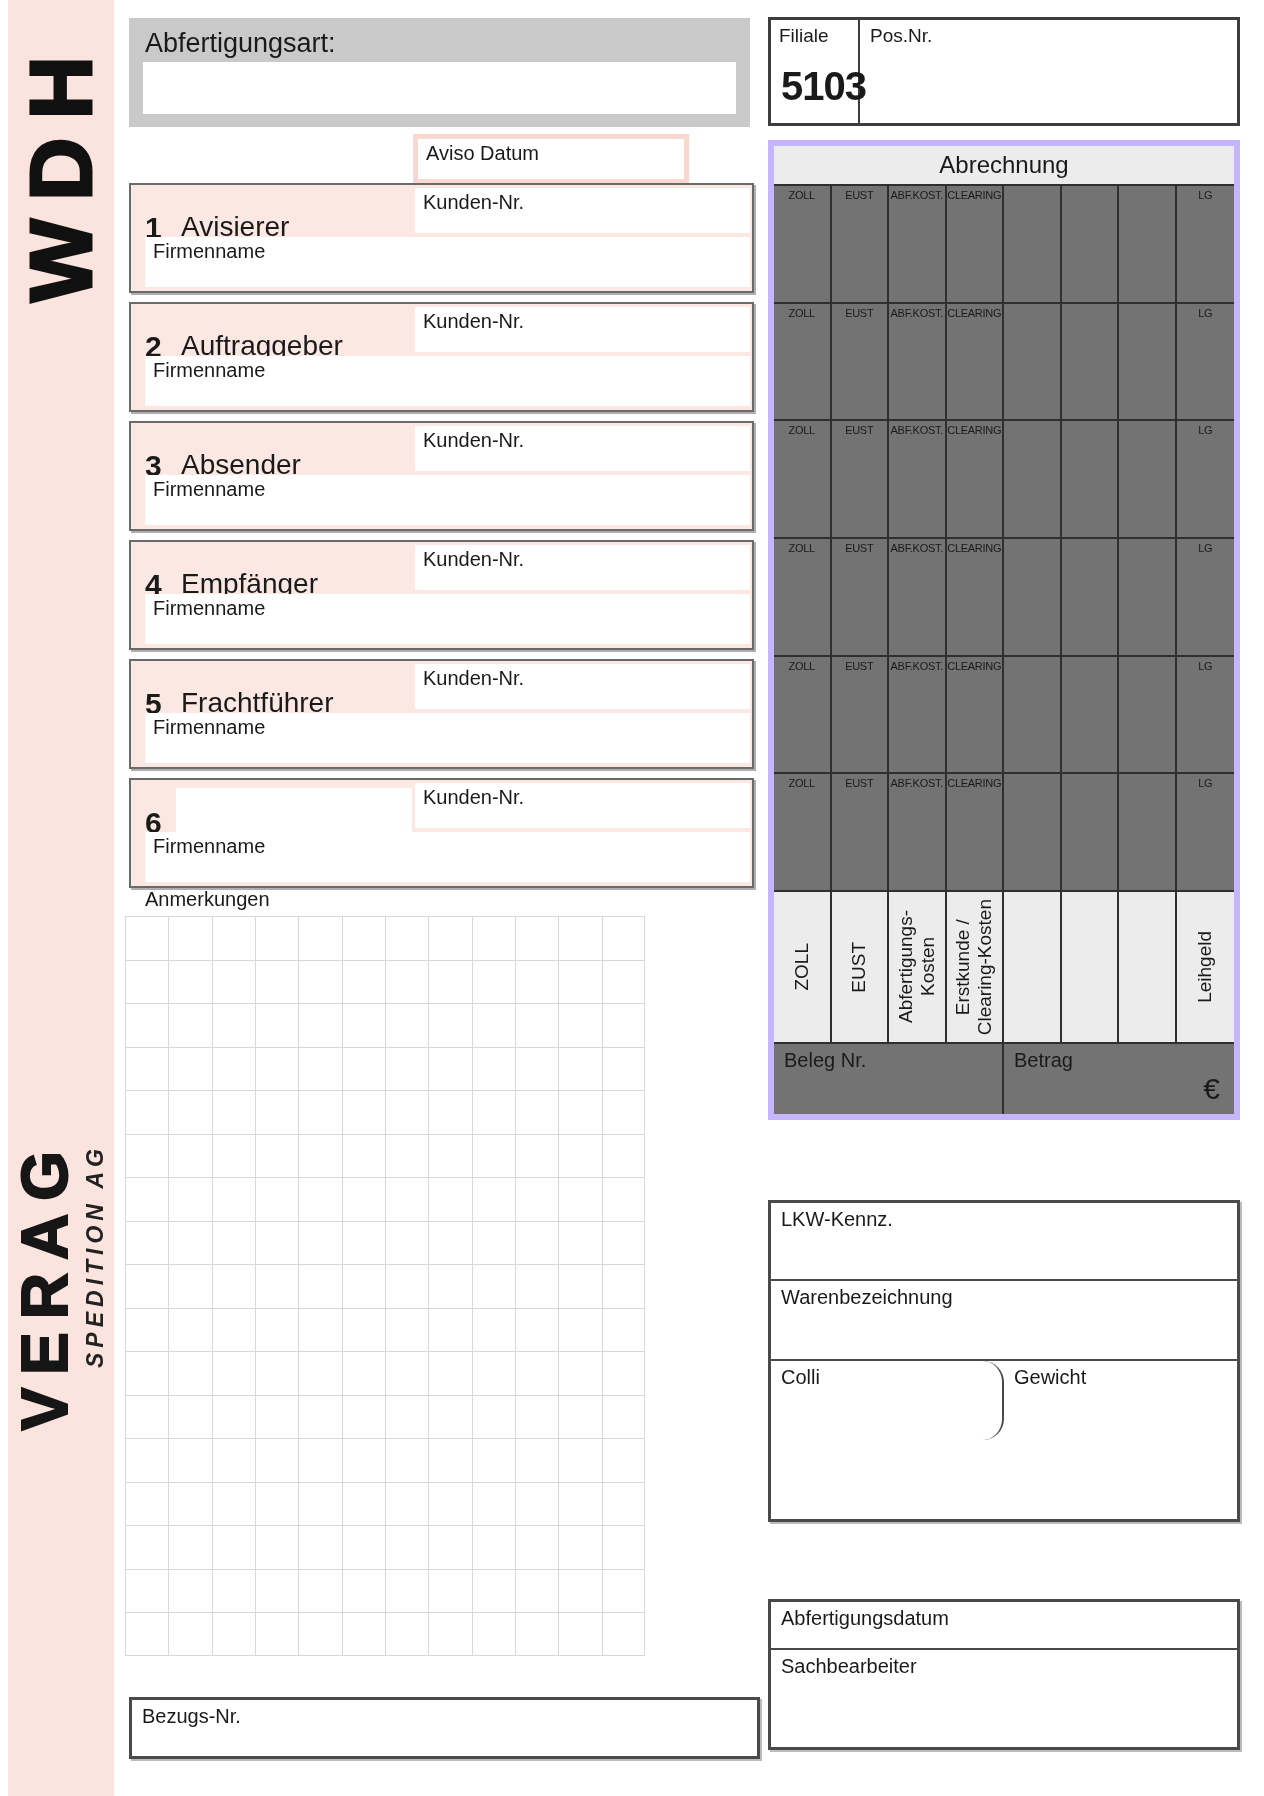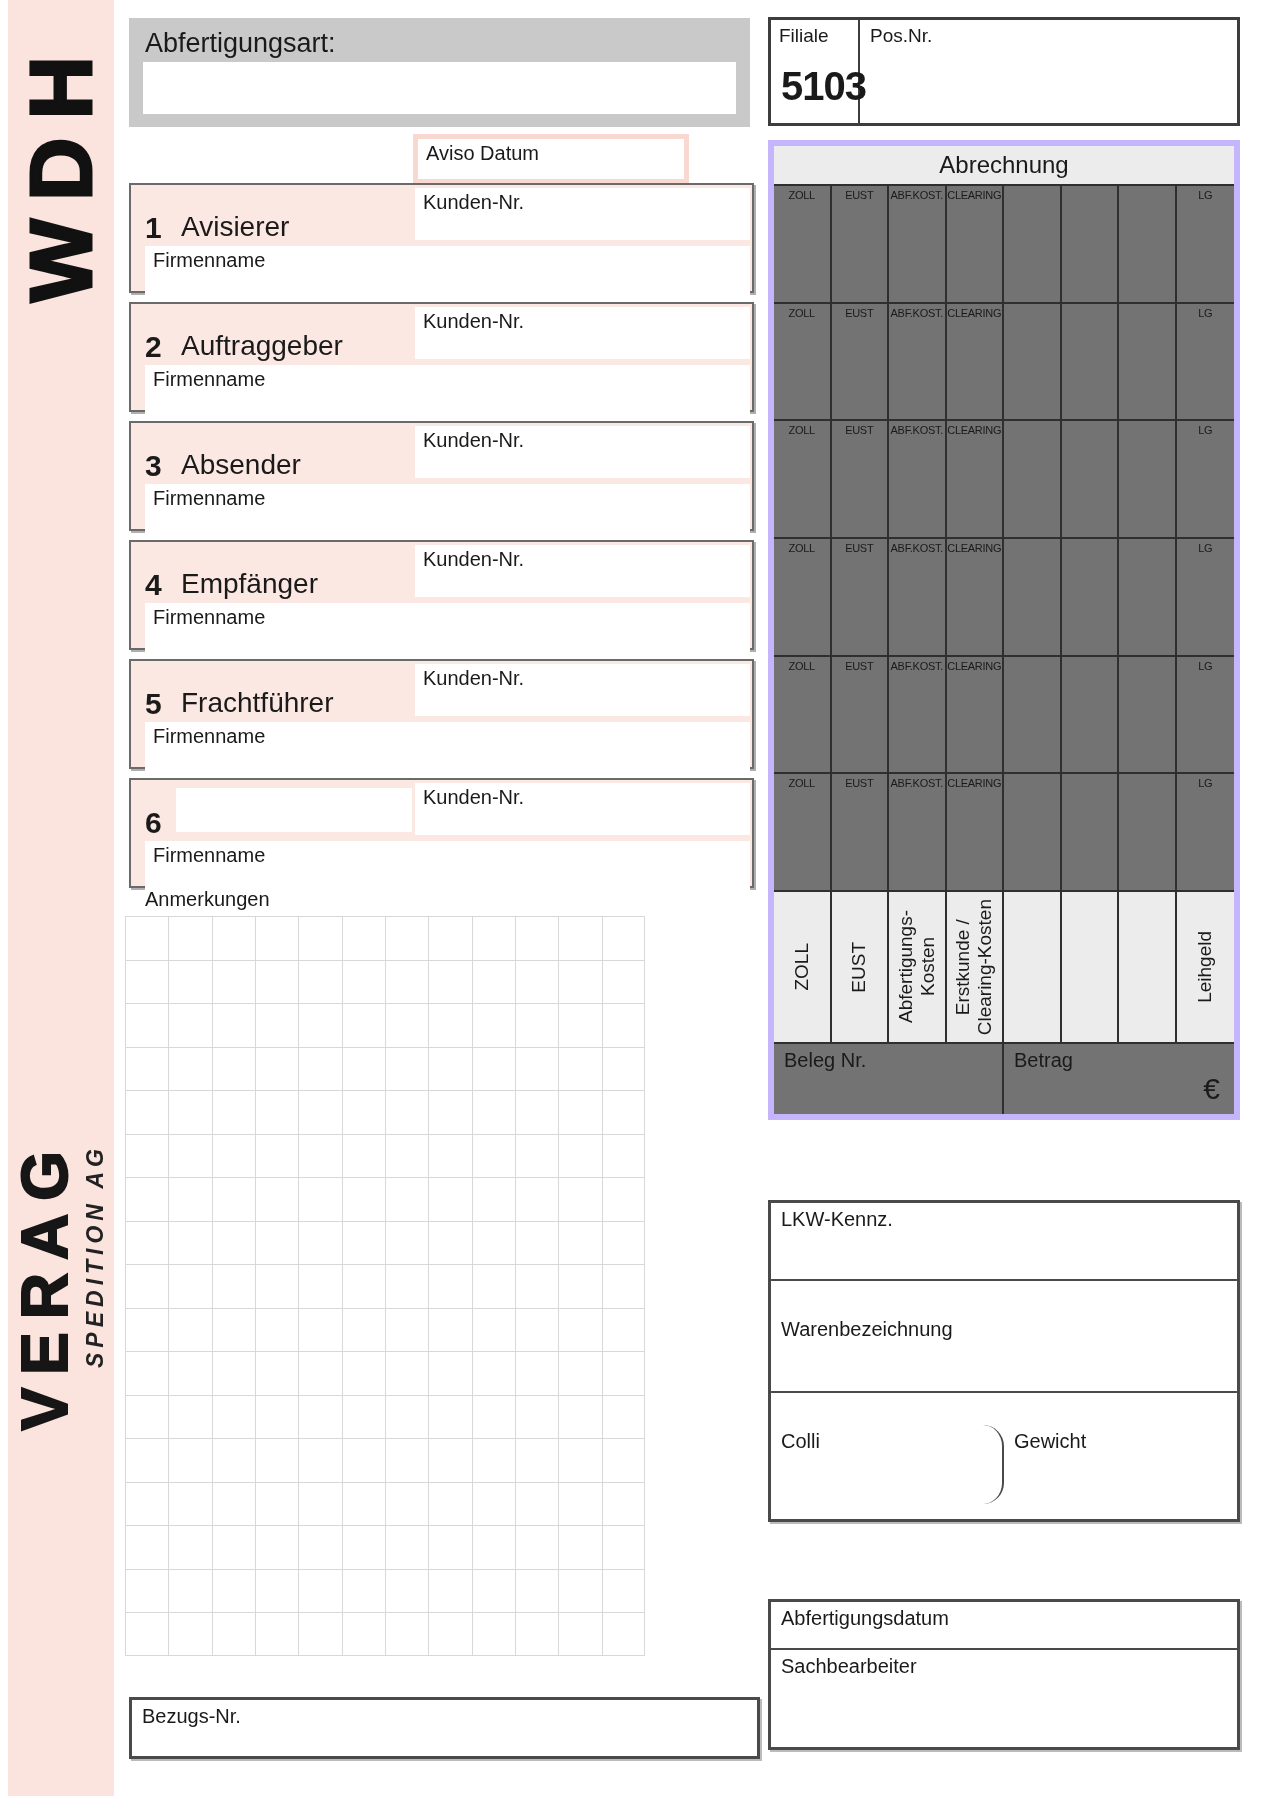--- a/index.html
+++ b/index.html
@@ -31,22 +31,22 @@
   .aviso-box{left:413px;top:134px;width:276px;height:50px;background:#fff;border:5px solid #f8d8d1;}
   .aviso-label{left:8px;top:3px;font-size:20px;position:absolute;}
 
   
   .section{left:129px;width:625px;height:110px;background:#fce8e3;border:2px solid #6a6a6a;
            box-shadow:2px 2px 0 rgba(110,110,110,.55);}
   .sec-num{position:absolute;left:14px;top:26px;font-size:30px;font-weight:bold;}
   .sec-title{position:absolute;left:50px;top:26px;font-size:28px;}
   .sec-blank{position:absolute;left:45px;top:8px;width:236px;height:44px;background:#fff;display:none;}
   .section.blank-title .sec-blank{display:block;}
-  .kunden-box{position:absolute;left:284px;top:3px;width:335px;height:52px;background:#fff;}
-  .firma-box{position:absolute;left:14px;top:61px;width:605px;height:50px;background:#fff;}
+  .kunden-box{position:absolute;left:284px;top:3px;width:335px;height:45px;background:#fff;}
+  .firma-box{position:absolute;left:14px;top:52px;width:605px;height:50px;background:#fff;}
   .field-label{position:absolute;left:8px;top:3px;font-size:20px;}
 
   
   .abr{left:768px;top:140px;width:472px;height:980px;border:6px solid #c4b5fd;background:#737373;
        display:flex;flex-direction:column;}
   .abr-header{height:38px;background:#ececec;border-bottom:2px solid #2f2f2f;
               display:flex;align-items:center;justify-content:center;font-size:24px;}
   .abr-rows{height:706px;display:flex;flex-direction:column;}
   .abr-row{flex:1;display:grid;grid-template-columns:repeat(8,1fr);border-bottom:2px solid #2f2f2f;}
   .abr-cell{border-right:2px solid #2f2f2f;display:flex;justify-content:center;}
@@ -64,21 +64,21 @@
   
   .anm-label{left:145px;top:888px;font-size:20px;}
   .grid{left:125px;top:916px;width:520px;height:740px;
         background-image:
           repeating-linear-gradient(to right,#d8d8d8 0 1px,transparent 1px 43.33px),
           repeating-linear-gradient(to bottom,#d8d8d8 0 1px,transparent 1px 43.53px);
         border-right:1px solid #d8d8d8;border-bottom:1px solid #d8d8d8;}
 
   
   .cargo{left:768px;top:1200px;width:472px;height:322px;border:3px solid #4a4a4a;background:#fff;
-         box-shadow:2px 2px 0 rgba(120,120,120,.5);display:flex;flex-direction:column;gap:32px;}
+         box-shadow:2px 2px 0 rgba(120,120,120,.5);display:flex;flex-direction:column;}
   .cargo-row{position:relative;border-bottom:2px solid #4a4a4a;}
   .cargo-row:last-child{border-bottom:none;}
   .r-lkw{height:76px;} .r-waren{height:78px;} .r-colli{height:79px;display:grid;grid-template-columns:1fr 1fr;}
   .r-ank{flex:1;display:grid;grid-template-columns:1fr 1fr;}
   .half{position:relative;border-right:2px solid #4a4a4a;border-radius:21px;}
   .half:last-child{border-right:none;}
   .box-label{position:absolute;left:10px;top:5px;font-size:20px;}
 
   .proc{left:768px;top:1599px;width:472px;height:151px;border:3px solid #4a4a4a;background:#fff;
         box-shadow:2px 2px 0 rgba(120,120,120,.5);display:flex;flex-direction:column;}

